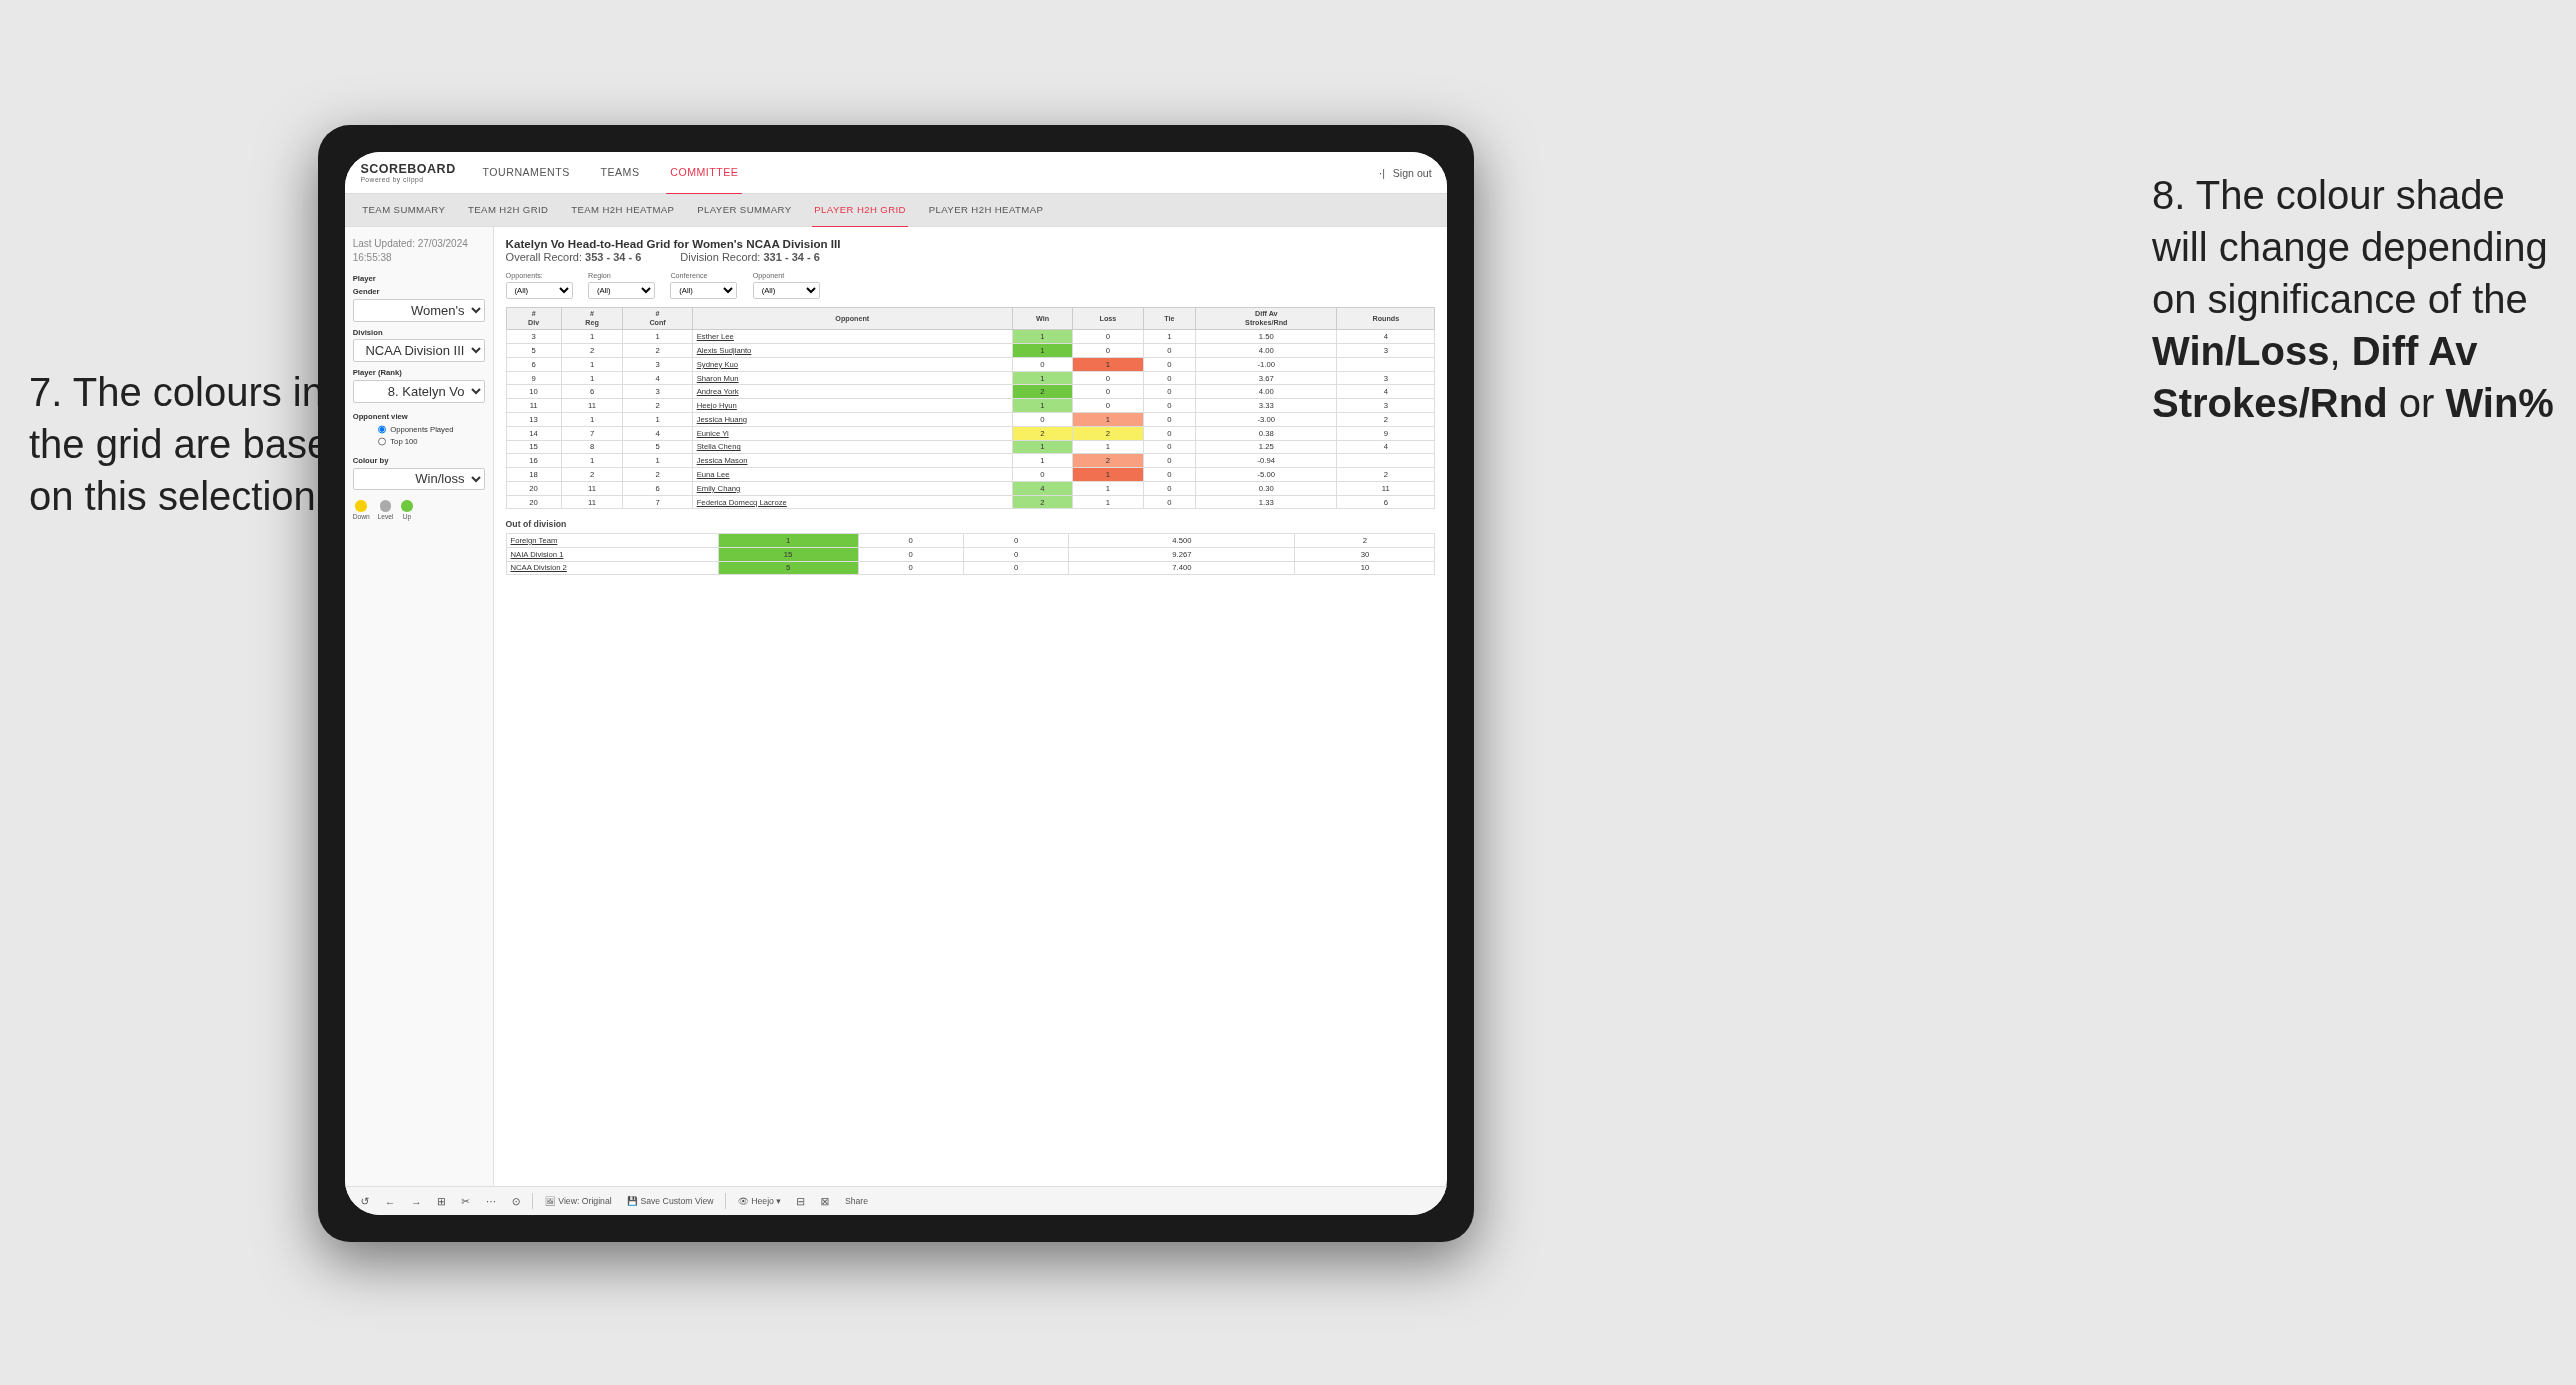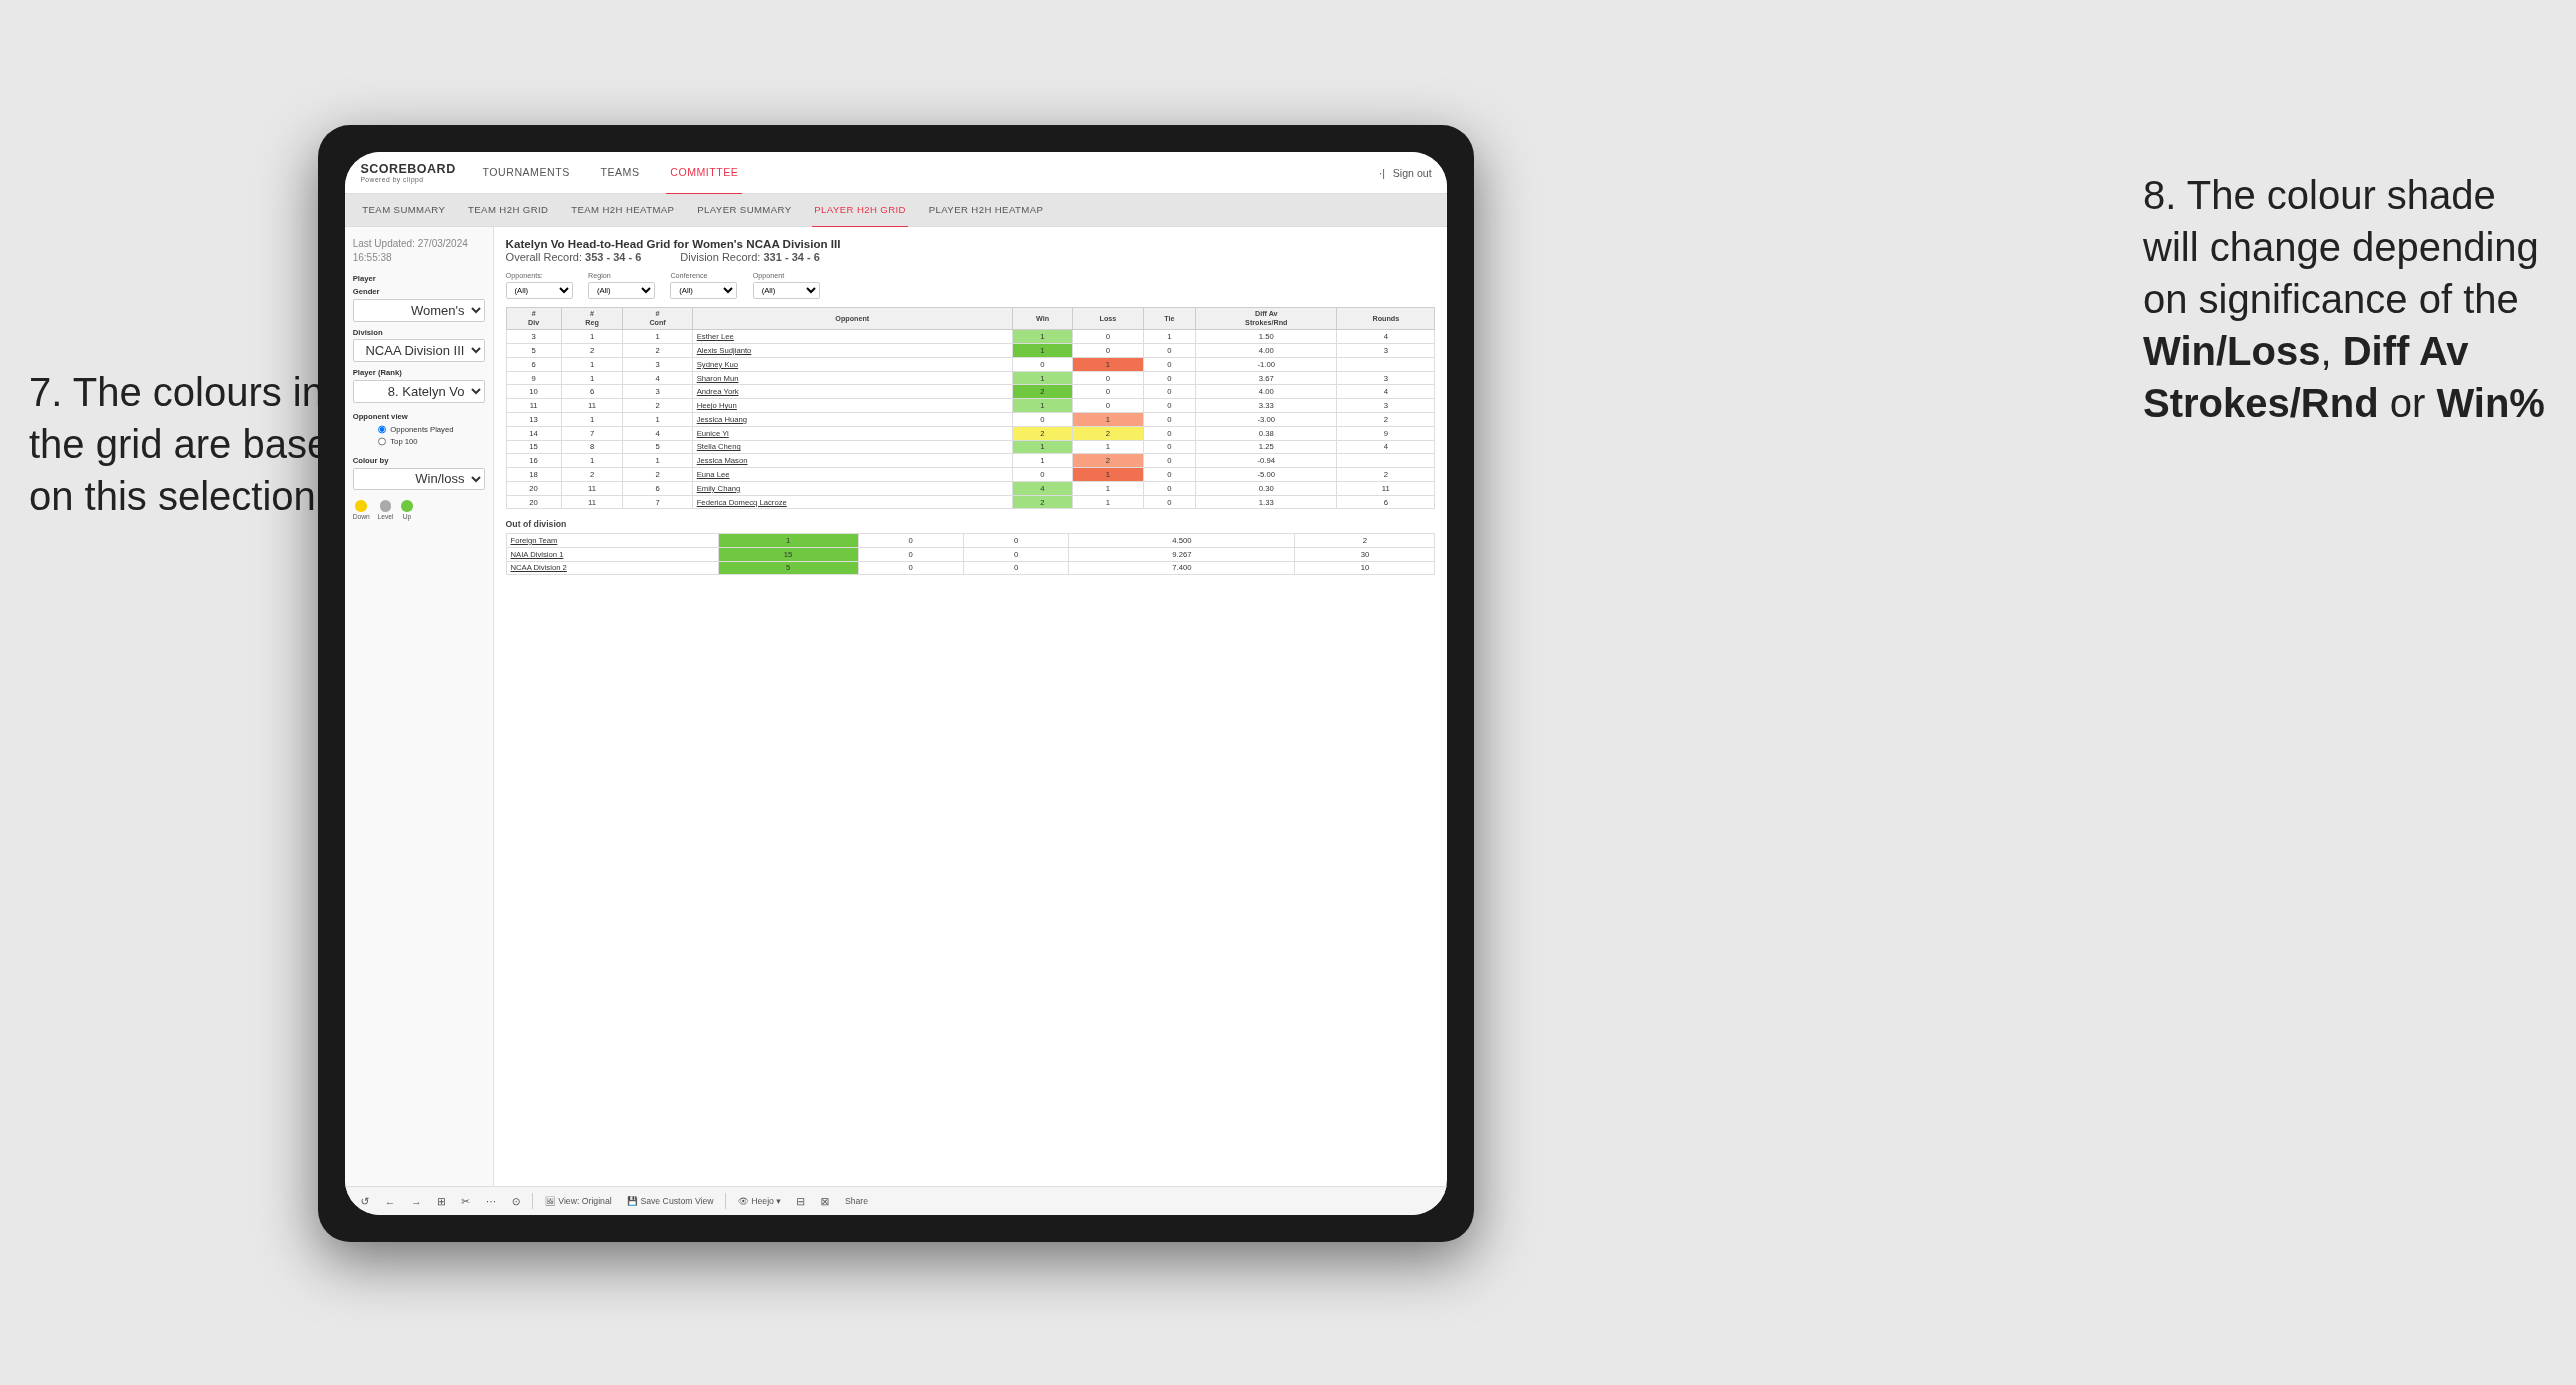--- a/index.html
+++ b/index.html
@@ -20,21 +20,21 @@
       font-size: 40px;
       font-weight: 400;
       color: #222;
       line-height: 1.3;
       width: 366px;
     }
 
     
     .annotation-right {
       position: absolute;
-      right: 29px;
+      right: 20px;
       top: 169px;
       font-size: 40px;
       font-weight: 400;
       color: #222;
       line-height: 1.3;
       width: 404px;
     }
     .annotation-right strong {
       font-weight: 700;
     }

